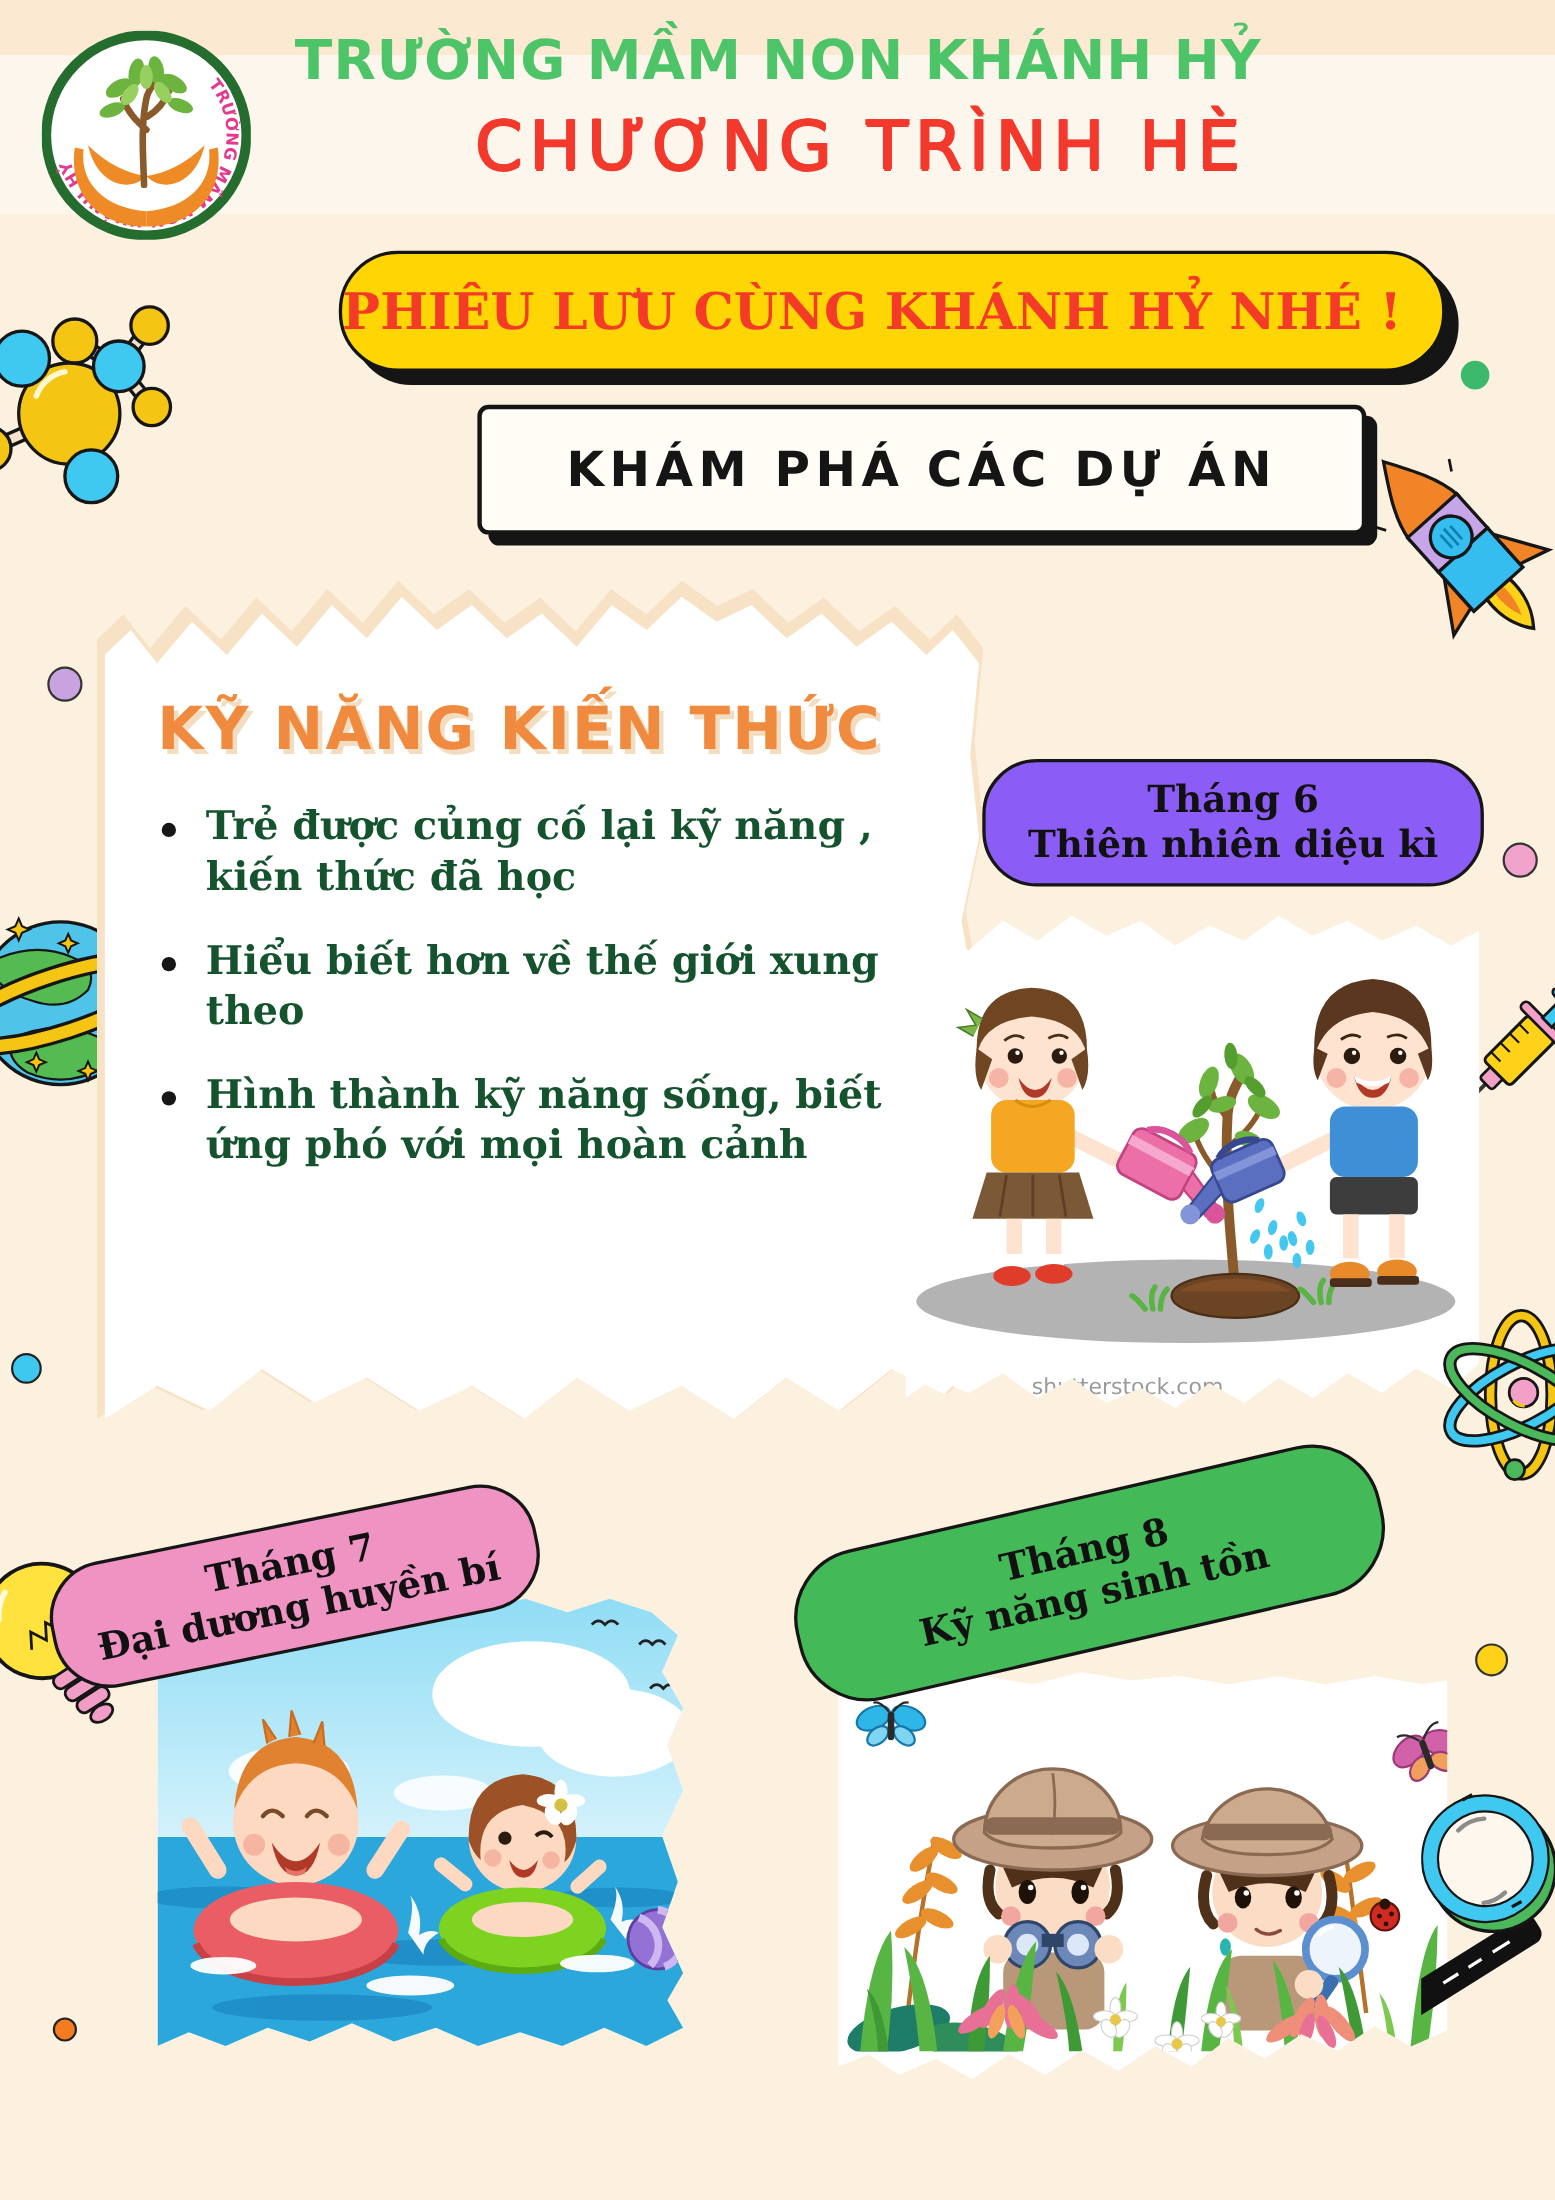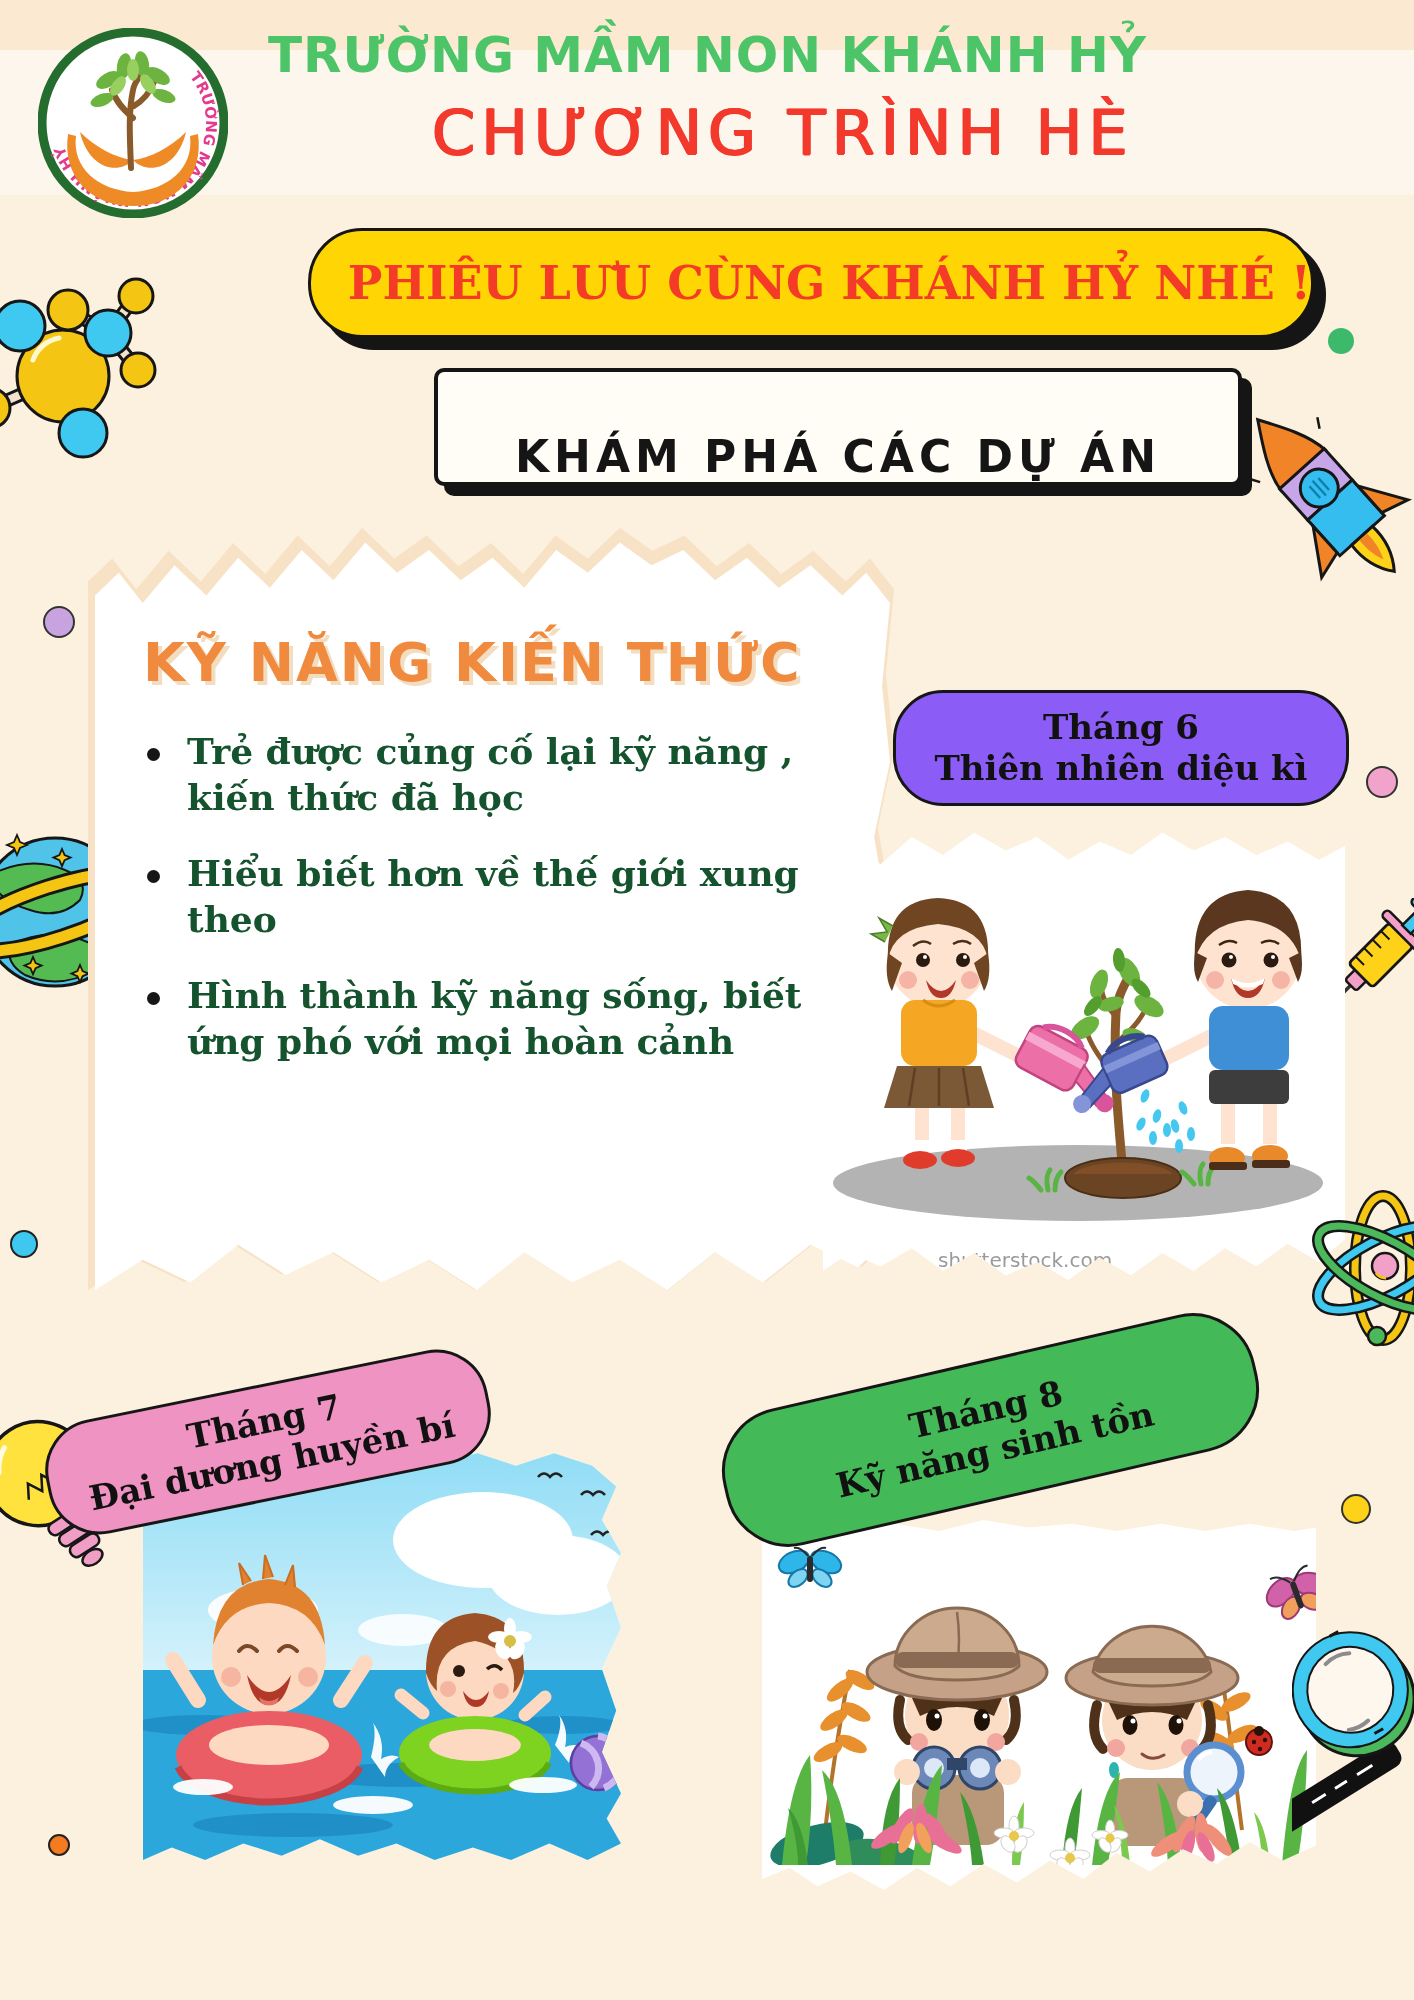--- a/index.html
+++ b/index.html
@@ -13,27 +13,27 @@
 
   
   .school-name{position:absolute;left:268px;top:26px;width:760px;
     font-size:50px;font-weight:bold;color:#4ec468;letter-spacing:1px;white-space:nowrap;}
   .program-title{position:absolute;left:432px;top:96px;font-size:62px;font-weight:normal;
     color:#f2392c;letter-spacing:6px;white-space:nowrap;
     text-shadow:1px 0 0 #f2392c,-1px 0 0 #f2392c,0 1px 0 #f2392c;}
 
   .banner-yellow{position:absolute;left:308px;top:228px;width:1000px;height:104px;
     background:#ffd503;border:3px solid #151515;border-radius:54px;
-    box-shadow:12px 12px 0 #151515;display:flex;align-items:center;justify-content:flex-end;}
+    box-shadow:12px 12px 0 #151515;display:flex;align-items:center;justify-content:flex-start;}
   .banner-yellow span{font-family:"DejaVu Serif",serif;font-weight:bold;font-size:46px;
     color:#f43b28;white-space:nowrap;}
 
   .box-white{position:absolute;left:434px;top:368px;width:800px;height:110px;
     background:#fffdf6;border:4px solid #151515;border-radius:10px;
-    box-shadow:10px 10px 0 #151515;display:flex;align-items:flex-end;justify-content:center;}
+    box-shadow:10px 10px 0 #151515;display:flex;align-items:center;justify-content:center;}
   .box-white span{font-size:44px;font-weight:bold;color:#151515;letter-spacing:5px;white-space:nowrap;}
 
   
   .panel-shadow{position:absolute;left:88px;top:520px;width:806px;height:770px;background:#f7e2c6;
     clip-path:polygon(0 8%,3% 5%,6% 9%,10% 4%,14% 8%,18% 3%,22% 7%,26% 2%,30% 6%,34% 1%,38% 5%,42% 2%,46% 6%,50% 3%,54% 7%,58% 2%,62% 5%,66% 1%,70% 4%,74% 2%,78% 6%,82% 3%,86% 7%,90% 4%,94% 8%,97% 5%,100% 9%,99% 20%,100% 30%,98% 40%,100% 52%,99% 64%,100% 75%,98% 85%,100% 93%,96% 97%,90% 94%,84% 99%,78% 95%,72% 100%,66% 96%,60% 99%,54% 95%,48% 100%,42% 96%,36% 99%,30% 95%,24% 98%,18% 94%,12% 99%,6% 96%,0 100%);}
   .panel{position:absolute;left:95px;top:535px;width:795px;height:755px;background:#ffffff;
     clip-path:polygon(0 8%,3% 5%,6% 9%,10% 4%,14% 8%,18% 3%,22% 7%,26% 2%,30% 6%,34% 1%,38% 5%,42% 2%,46% 6%,50% 3%,54% 7%,58% 2%,62% 5%,66% 1%,70% 4%,74% 2%,78% 6%,82% 3%,86% 7%,90% 4%,94% 8%,97% 5%,100% 9%,99% 20%,100% 30%,98% 40%,100% 52%,99% 64%,100% 75%,98% 85%,100% 93%,96% 97%,90% 94%,84% 99%,78% 95%,72% 100%,66% 96%,60% 99%,54% 95%,48% 100%,42% 96%,36% 99%,30% 95%,24% 98%,18% 94%,12% 99%,6% 96%,0 100%);}
   .panel h2{margin:96px 0 0 48px;font-size:54px;font-weight:800;color:#ef8a3e;letter-spacing:2px;
     text-shadow:4px 4px 0 #f3ddc0;font-family:"DejaVu Sans",sans-serif;}
   .panel ul{margin:34px 0 0 40px;padding:0;list-style:none;width:672px;}

